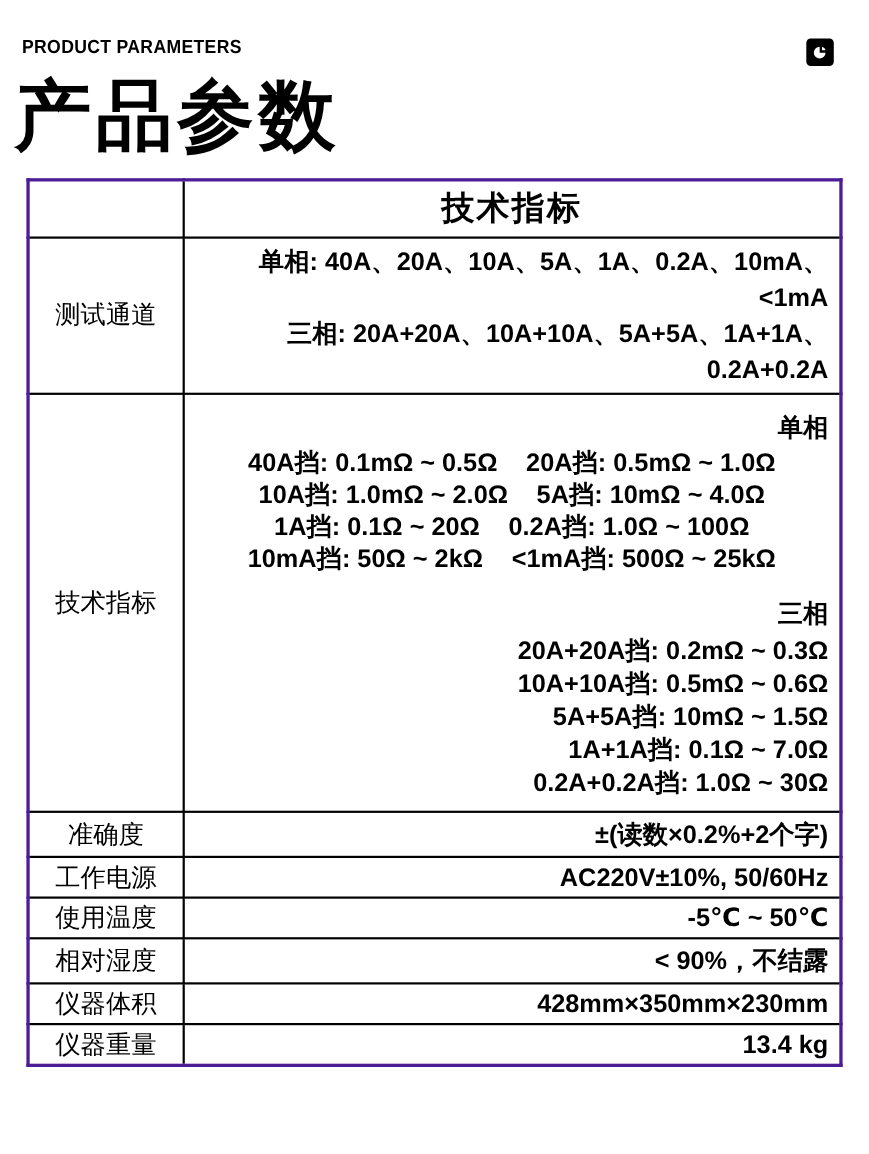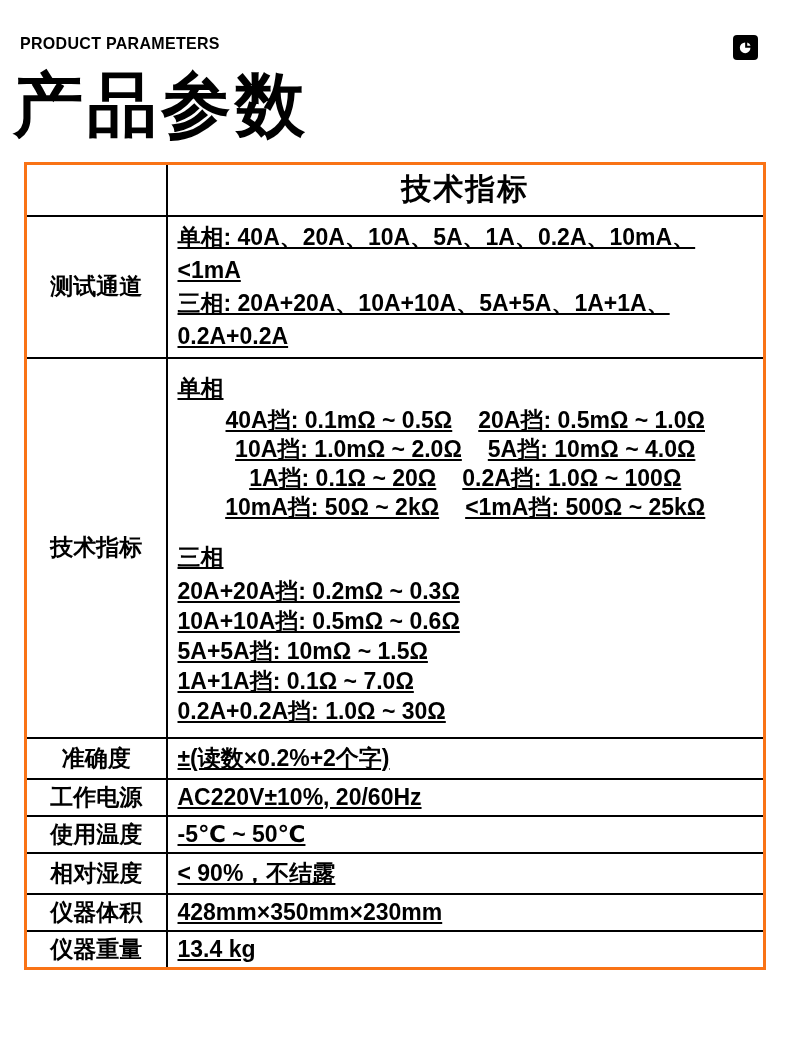--- a/index.html
+++ b/index.html
@@ -22,29 +22,29 @@
   .corner-icon{
     position:absolute;top:35px;right:32px;
     width:25px;height:25px;background:#000;border-radius:4px;
     display:flex;align-items:center;justify-content:center;
   }
   
   .spec-table{
     position:absolute;top:162px;left:24px;
     width:742px;height:658px;
     border-collapse:collapse;table-layout:fixed;
-    border:3px solid #f97316;
+    border:3px solid #4c1d95;
   }
   .spec-table td{border:2px solid #000;vertical-align:middle;}
   .col-label{width:141px;}
   .label-cell{
-    font-size:23px;font-weight:700;text-align:center;padding:0 4px;
+    font-size:23px;font-weight:400;text-align:center;padding:0 4px;
   }
   .value-cell{
-    font-size:23px;font-weight:700;text-align:left;padding:4px 10px;text-decoration:underline;
+    font-size:23px;font-weight:700;text-align:right;padding:4px 10px;
   }
   .header-cell{
     font-size:30px;font-weight:900;text-align:center;letter-spacing:2px;
   }
   .r-header{height:52px;}
   .r-channel{height:106px;}
   .r-range{height:380px;}
   .vline{line-height:33px;}
   .phase-heading{line-height:36px;font-size:23px;}
   .phase-heading.three{margin-top:16px;line-height:38px;}
@@ -113,21 +113,21 @@
         <div class="range-line">0.2A+0.2A挡: 1.0Ω ~ 30Ω</div>
       </td>
     </tr>
 
     <tr>
       <td class="label-cell">准确度</td>
       <td class="value-cell">±(读数×0.2%+2个字)</td>
     </tr>
     <tr>
       <td class="label-cell">工作电源</td>
-      <td class="value-cell">AC220V±10%, 20/60Hz</td>
+      <td class="value-cell">AC220V±10%, 50/60Hz</td>
     </tr>
     <tr>
       <td class="label-cell">使用温度</td>
       <td class="value-cell">-5℃ ~ 50℃</td>
     </tr>
     <tr>
       <td class="label-cell">相对湿度</td>
       <td class="value-cell">&lt; 90%，不结露</td>
     </tr>
     <tr>

